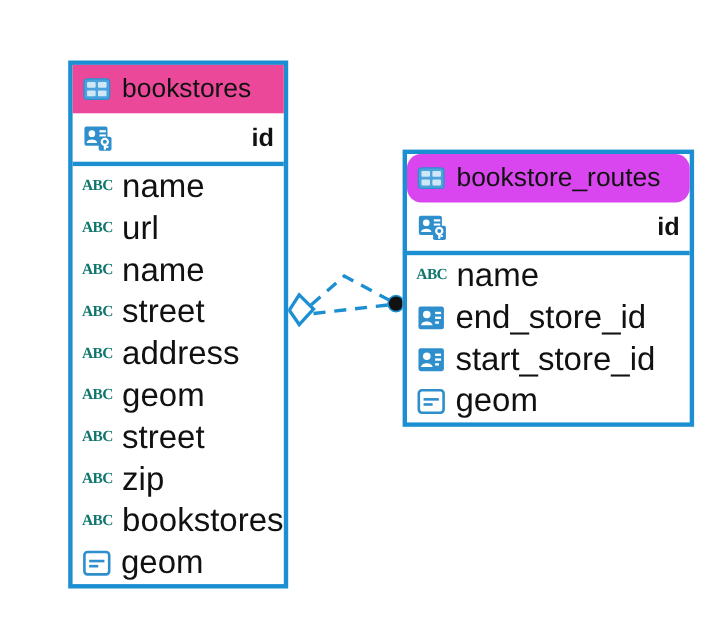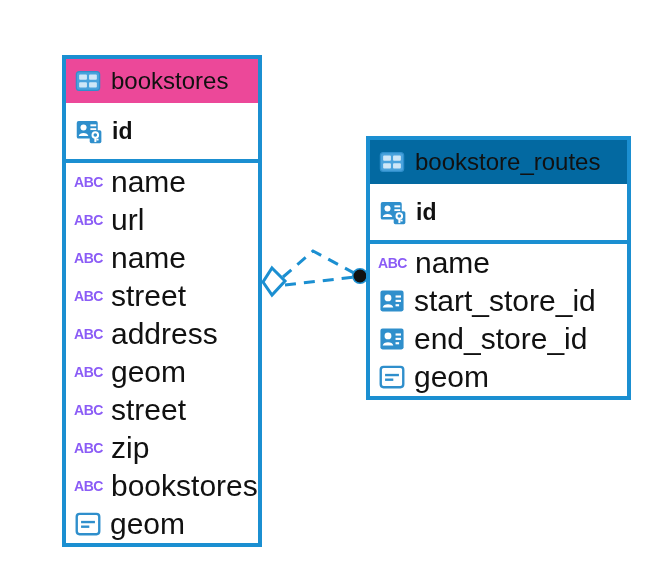--- a/index.html
+++ b/index.html
@@ -34,21 +34,21 @@
   }
   .entity-header {
     display: flex;
     align-items: center;
     box-sizing: border-box;
     padding: 4px 8px 4px 8px;
     gap: 9px;
     height: 44px;
   }
   .entity-header.accent-orange { background: #ec4899; }
-  .entity-header.accent-grey   { background: #0369a1; }
+  .entity-header.accent-grey   { background: #d946ef; border-radius: 13px; }
   .entity-title {
     font-size: 24px;
     color: #111111;
     line-height: 1;
     white-space: nowrap;
   }
 
   .pk-separator {
     height: 4px;
     background: #1b8fd1;
@@ -57,21 +57,21 @@
 
   .field-list { padding: 0; }
   .field-row {
     display: flex;
     align-items: center;
     gap: 9px;
     padding: 0 9px;
     height: 38px;
     box-sizing: border-box;
   }
-  .field-row.pk { height: 56px; }
+  .field-row.pk { height: 44px; justify-content: space-between; }
   .field-name {
     font-size: 30px;
     color: #111111;
     line-height: 1;
     white-space: nowrap;
   }
   .field-row.pk .field-name { font-weight: bold; font-size: 23px; }
 
   
   .icon {
@@ -82,25 +82,25 @@
   }
   .icon svg { display: block; }
   .icon-table { width: 28px; height: 28px; }
   .icon-key   { width: 28px; height: 28px; }
   .icon-fk    { width: 26px; height: 26px; }
   .icon-abc   { width: 27px; height: 16px; }
   .icon-geom  { width: 26px; height: 24px; }
 
   
   .abc-text {
-    font-family: Liberation Sans, sans-serif;
+    font-family: Liberation Serif, serif;
     font-size: 14px;
     font-weight: bold;
     letter-spacing: -0.5px;
-    color: #8b5cf6;
+    color: #0f766e;
     line-height: 1;
     user-select: none;
     text-align: center;
   }
 
   
   #connector {
     position: absolute;
     left: 0; top: 0;
     width: 654px; height: 570px;
@@ -289,35 +289,35 @@
         <span class="icon icon-fk">
           <svg viewBox="0 0 22 20" width="26" height="24" aria-hidden="true">
             <rect x="1.2" y="1.2" width="19.6" height="17.6" rx="1.8" fill="#2f8fcc"></rect>
             <circle cx="7.6" cy="7.4" r="2.9" fill="#ffffff"></circle>
             <path d="M 3.1 15.6 C 3.5 11.7 11.7 11.7 12.1 15.6 Z" fill="#ffffff"></path>
             <rect x="14.0" y="5.3" width="4.6" height="1.8" fill="#ffffff"></rect>
             <rect x="14.0" y="9.0" width="4.6" height="1.8" fill="#ffffff"></rect>
             <rect x="14.0" y="12.7" width="3.0" height="1.8" fill="#ffffff"></rect>
           </svg>
         </span>
-        <span class="field-name">start_store_id</span>
+        <span class="field-name">end_store_id</span>
       </div>
 
       <div class="field-row">
         <span class="icon icon-fk">
           <svg viewBox="0 0 22 20" width="26" height="24" aria-hidden="true">
             <rect x="1.2" y="1.2" width="19.6" height="17.6" rx="1.8" fill="#2f8fcc"></rect>
             <circle cx="7.6" cy="7.4" r="2.9" fill="#ffffff"></circle>
             <path d="M 3.1 15.6 C 3.5 11.7 11.7 11.7 12.1 15.6 Z" fill="#ffffff"></path>
             <rect x="14.0" y="5.3" width="4.6" height="1.8" fill="#ffffff"></rect>
             <rect x="14.0" y="9.0" width="4.6" height="1.8" fill="#ffffff"></rect>
             <rect x="14.0" y="12.7" width="3.0" height="1.8" fill="#ffffff"></rect>
           </svg>
         </span>
-        <span class="field-name">end_store_id</span>
+        <span class="field-name">start_store_id</span>
       </div>
 
       <div class="field-row">
         <span class="icon icon-geom">
           <svg viewBox="0 0 24 22" width="26" height="24" aria-hidden="true">
             <rect x="1.6" y="1.6" width="20.8" height="18.8" rx="2.6" fill="#ffffff" stroke="#2f8fcc" stroke-width="2.2"></rect>
             <rect x="5.6" y="8.1" width="12.8" height="2.2" fill="#2f8fcc"></rect>
             <rect x="5.6" y="12.4" width="7.6" height="2.2" fill="#2f8fcc"></rect>
           </svg>
         </span>

